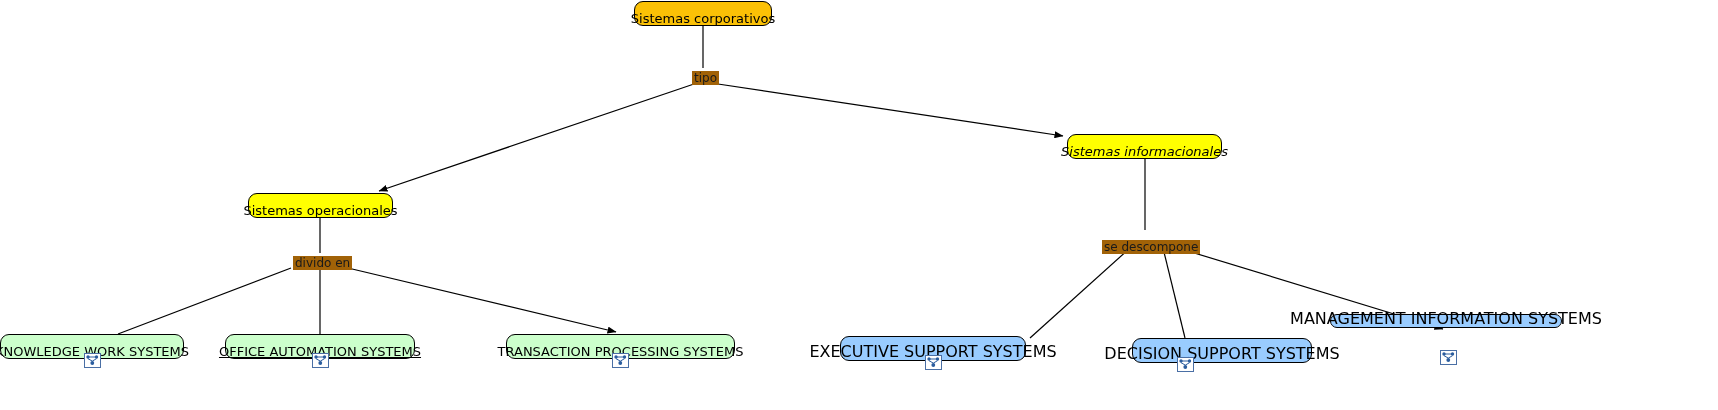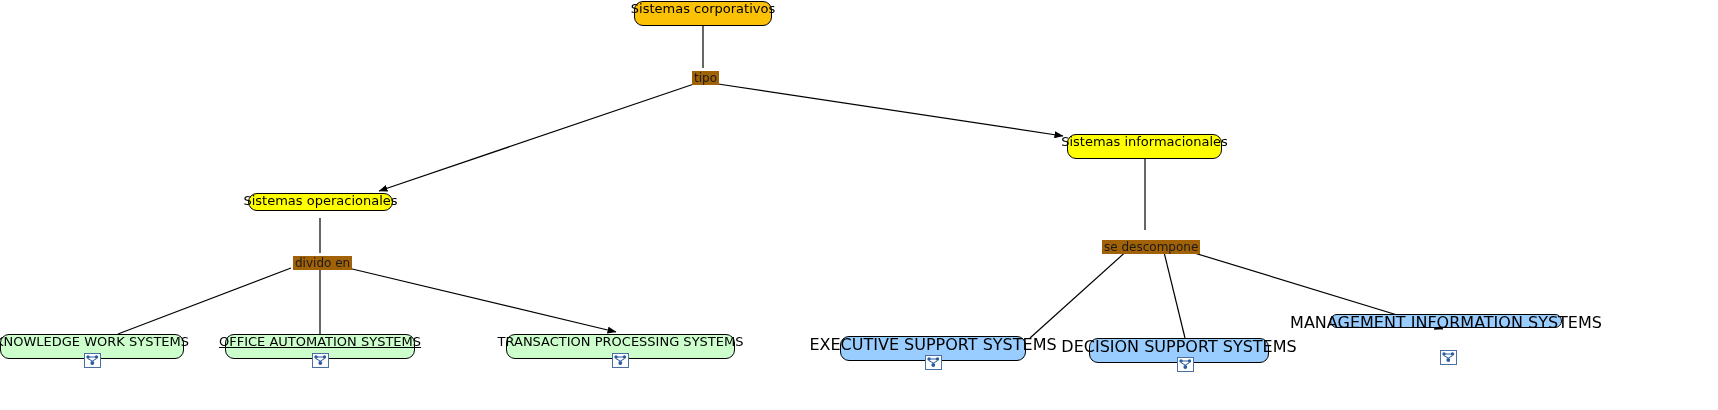--- a/index.html
+++ b/index.html
@@ -23,21 +23,21 @@
     left: 0;
     top: 0;
     width: 1718px;
     height: 410px;
     pointer-events: none;
   }
   .node {
     position: absolute;
     box-sizing: border-box;
     display: flex;
-    align-items: flex-start;
+    align-items: flex-end;
     justify-content: center;
     border: 1px solid #000000;
     border-radius: 9px;
     white-space: nowrap;
     line-height: 1;
     color: #000000;
     z-index: 3;
   }
   .node-root {
     background: #f5c211;
@@ -103,39 +103,39 @@
         <line x1="1130" y1="248" x2="1030" y2="338" stroke="#000000" stroke-width="1.2"></line>
         <line x1="1163" y1="248" x2="1185" y2="338" stroke="#000000" stroke-width="1.2"></line>
         <line x1="1178" y1="248" x2="1443" y2="329" stroke="#000000" stroke-width="1.2" marker-end="url(#arrowhead)"></line>
       </g>
   </svg>
 
   <div id="node-layer">
       <div class="node node-amber node-root amber" style="left: 634px; top: 1px; width: 138px; height: 25px;">
         <span>Sistemas corporativos</span>
       </div>
-      <div class="node node-yellow" style="left: 248px; top: 193px; width: 145px; height: 18px;">
+      <div class="node node-yellow" style="left: 248px; top: 193px; width: 145px; height: 25px;">
         <span>Sistemas operacionales</span>
       </div>
-      <div class="node node-yellow" style="left: 1067px; top: 134px; width: 155px; height: 25px;">
+      <div class="node node-yellow" style="left: 1067px; top: 134px; width: 155px; height: 25px; font-style: italic;">
         <span>Sistemas informacionales</span>
       </div>
       <div class="node node-green" style="left: 0px; top: 334px; width: 184px; height: 25px;">
         <span>KNOWLEDGE WORK SYSTEMS</span>
       </div>
       <div class="node node-green" style="left: 225px; top: 334px; width: 190px; height: 25px; text-decoration: underline;">
         <span>OFFICE AUTOMATION SYSTEMS</span>
       </div>
       <div class="node node-green" style="left: 506px; top: 334px; width: 229px; height: 25px;">
         <span>TRANSACTION PROCESSING SYSTEMS</span>
       </div>
       <div class="node node-blue" style="left: 840px; top: 336px; width: 186px; height: 25px;">
         <span>EXECUTIVE SUPPORT SYSTEMS</span>
       </div>
-      <div class="node node-blue" style="left: 1089px; top: 338px; width: 180px; height: 25px;">
+      <div class="node node-blue" style="left: 1132px; top: 338px; width: 180px; height: 25px;">
         <span>DECISION SUPPORT SYSTEMS</span>
       </div>
       <div class="node node-blue" style="left: 1330px; top: 314px; width: 232px; height: 14px;">
         <span>MANAGEMENT INFORMATION SYSTEMS</span>
       </div>
     </div>
   <div id="label-layer">
       <div class="edge-label" style="left: 692px; top: 71px;">tipo</div>
       <div class="edge-label" style="left: 293px; top: 256px;">divido en</div>
       <div class="edge-label" style="left: 1102px; top: 233px; margin-top: 7px;">se descompone</div>

